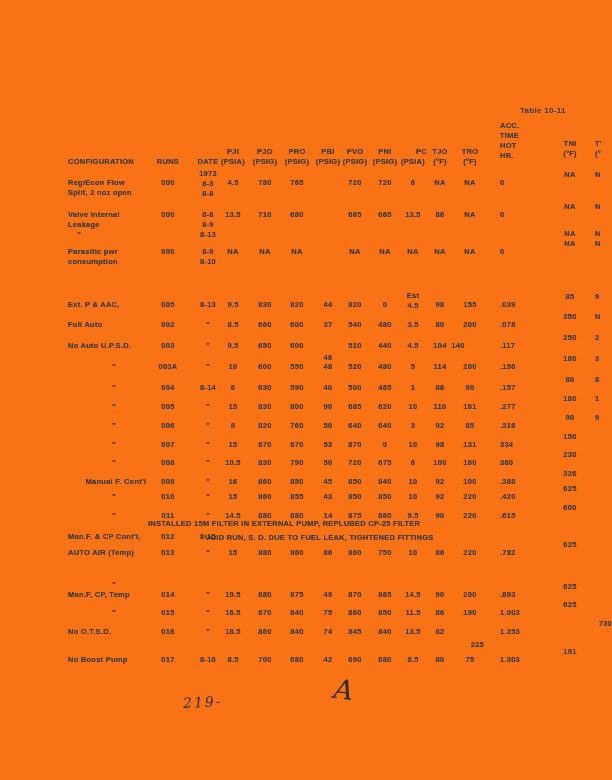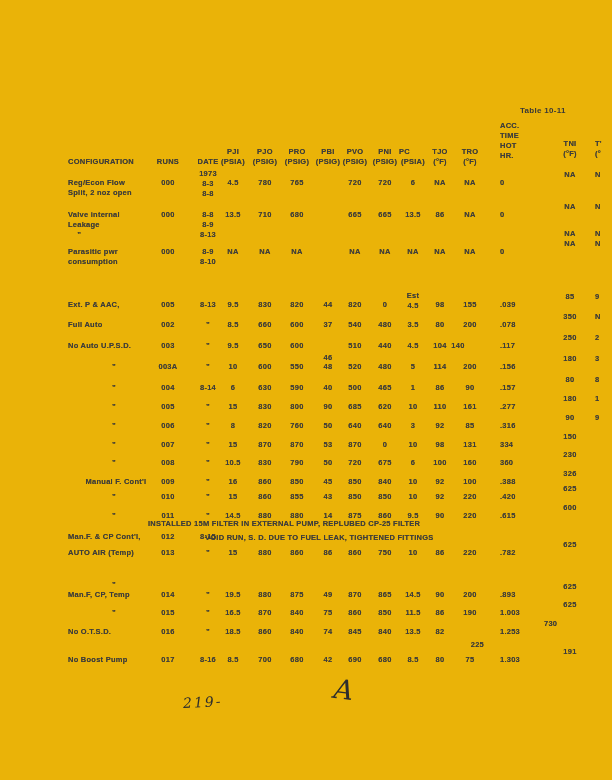--- a/index.html
+++ b/index.html
@@ -1,17 +1,17 @@
 <!DOCTYPE html>
 <html><head>
 <meta charset="utf-8">
 <style>
   html,body{margin:0;padding:0;background:#9a9a9a;}
   .page{
-    position:relative;width:612px;height:780px;background:#eab308;
+    position:relative;width:612px;height:780px;background:#f97316;
     font-family:"Liberation Sans",sans-serif;color:#3d3d3d;overflow:hidden;
     margin:0 auto;box-shadow:0 0 6px rgba(0,0,0,.4);
   }
   .cell,.hdr,.note{
     position:absolute;font-size:7.5px;font-weight:700;letter-spacing:.25px;
     line-height:10px;white-space:nowrap;color:#3d3d3d;
     text-shadow:0 0 .3px rgba(40,40,40,.55);
   }
   .caption{
     position:absolute;left:520px;top:106px;font-size:8px;font-weight:700;
@@ -37,21 +37,21 @@
       <div class="hdr" style="left: 251px; top: 147px; width: 28px; text-align: center;">PJO</div>
       <div class="hdr" style="left: 251px; top: 157px; width: 28px; text-align: center;">(PSIG)</div>
       <div class="hdr" style="left: 283px; top: 147px; width: 28px; text-align: center;">PRO</div>
       <div class="hdr" style="left: 283px; top: 157px; width: 28px; text-align: center;">(PSIG)</div>
       <div class="hdr" style="left: 314px; top: 147px; width: 28px; text-align: center;">PBI</div>
       <div class="hdr" style="left: 314px; top: 157px; width: 28px; text-align: center;">(PSIG)</div>
       <div class="hdr" style="left: 341px; top: 147px; width: 28px; text-align: center;">PVO</div>
       <div class="hdr" style="left: 341px; top: 157px; width: 28px; text-align: center;">(PSIG)</div>
       <div class="hdr" style="left: 371px; top: 147px; width: 28px; text-align: center;">PNI</div>
       <div class="hdr" style="left: 371px; top: 157px; width: 28px; text-align: center;">(PSIG)</div>
-      <div class="hdr" style="left: 399px; top: 147px; width: 28px; text-align: left;">PC</div>
+      <div class="hdr" style="left: 399px; top: 147px; width: 28px; text-align: right;">PC</div>
       <div class="hdr" style="left: 399px; top: 157px; width: 28px; text-align: center;">(PSIA)</div>
       <div class="hdr" style="left: 426px; top: 147px; width: 28px; text-align: center;">TJO</div>
       <div class="hdr" style="left: 426px; top: 157px; width: 28px; text-align: center;">(°F)</div>
       <div class="hdr" style="left: 456px; top: 147px; width: 28px; text-align: center;">TRO</div>
       <div class="hdr" style="left: 456px; top: 157px; width: 28px; text-align: center;">(°F)</div>
       <div class="hdr" style="left: 500px; top: 121px; width: 34px; text-align: left;">ACC.</div>
       <div class="hdr" style="left: 500px; top: 131px; width: 34px; text-align: left;">TIME</div>
       <div class="hdr" style="left: 500px; top: 141px; width: 34px; text-align: left;">HOT</div>
       <div class="hdr" style="left: 500px; top: 151px; width: 34px; text-align: left;">HR.</div>
       <div class="hdr" style="left: 556px; top: 139px; width: 28px; text-align: center;">TNI</div>
@@ -936,21 +936,21 @@
         </div>
         <div class="cell" style="left: 426px; top: 627px; width: 28px; text-align: center;">
           <div>82</div>
         </div>
         <div class="cell" style="left: 456px; top: 627px; width: 28px; text-align: right; margin-top: 13px;">
           <div>225</div>
         </div>
         <div class="cell" style="left: 500px; top: 627px; width: 34px; text-align: left;">
           <div>1.253</div>
         </div>
-        <div class="cell" style="left: 544px; top: 619px; width: 28px; text-align: left;">
+        <div class="cell" style="left: 584px; top: 619px; width: 28px; text-align: right;">
           <div>730</div>
         </div>
       </div>
       <div>
         <div class="cell" style="left: 68px; top: 655px; width: 96px; text-align: left;">
           <div>No Boost Pump</div>
         </div>
         <div class="cell" style="left: 153px; top: 655px; width: 30px; text-align: center;">
           <div>017</div>
         </div>

